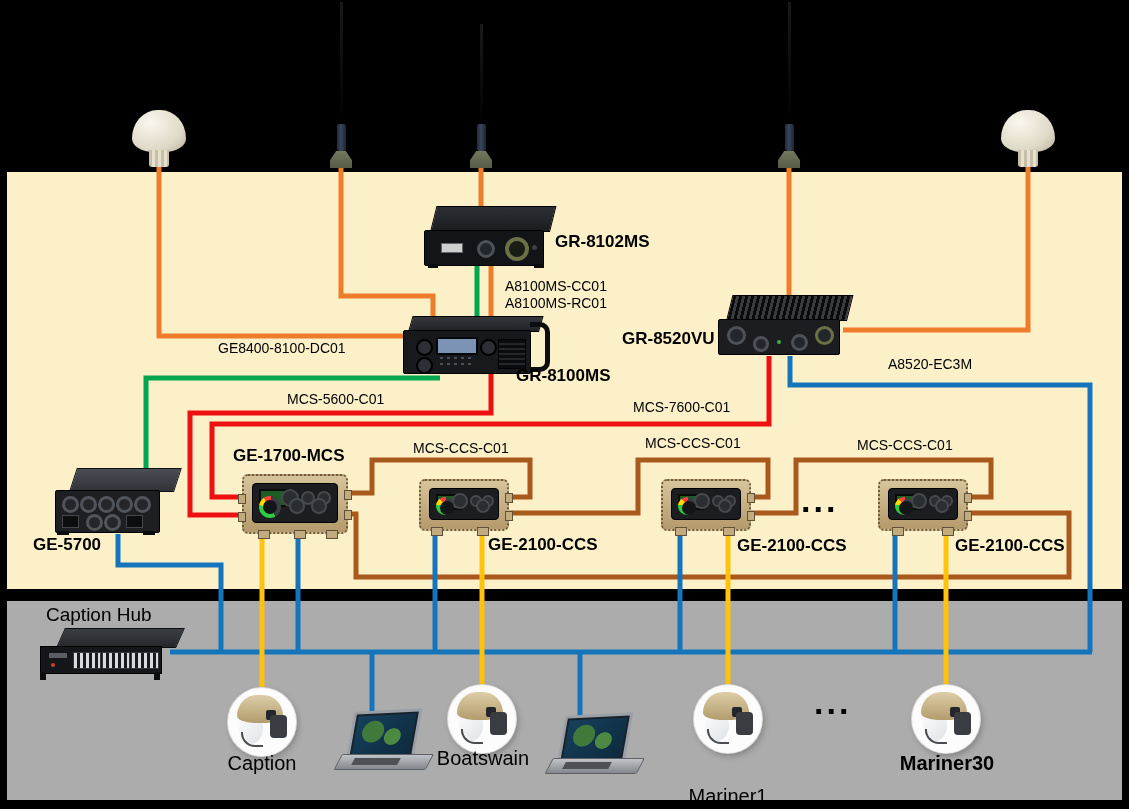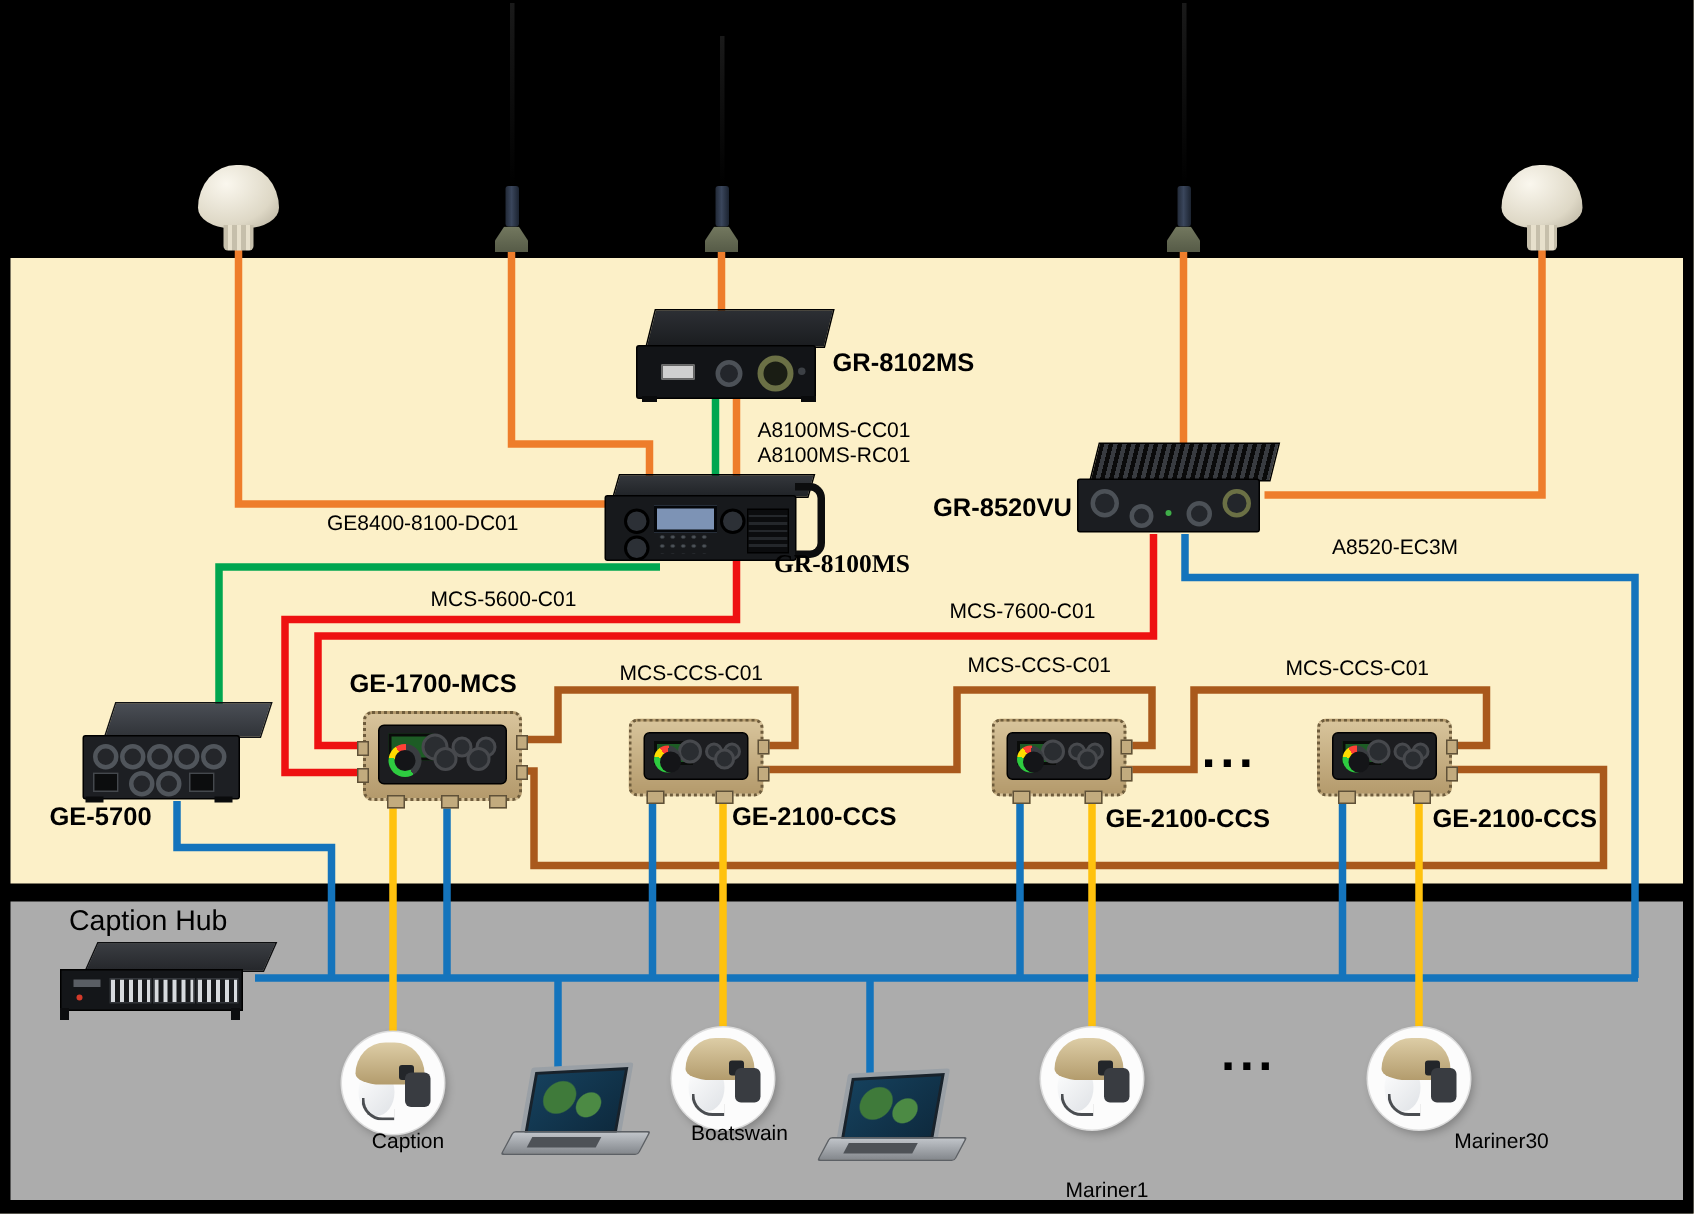--- a/index.html
+++ b/index.html
@@ -17,21 +17,21 @@
   .ca-orange{stroke:var(--cable-orange,#EE7D2B);}
   .ca-green{stroke:var(--cable-green,#00A650);}
   .ca-red{stroke:var(--cable-red,#EE1111);}
   .ca-brown{stroke:var(--cable-brown,#A9591C);}
   .ca-blue{stroke:var(--cable-blue,#1474BC);}
   .ca-yellow{stroke:var(--cable-yellow,#FFC20E);}
 
   .dev{position:absolute; z-index:3;}
   .lbl{position:absolute; z-index:4; font-size:14px; white-space:nowrap;}
   .lbl-bold{position:absolute; z-index:4; font-size:17px; font-weight:bold; white-space:nowrap;}
-  .lbl-name{position:absolute; z-index:4; font-size:14px; white-space:nowrap; transform:translateX(-50%);margin-left:10px;}
+  .lbl-name{position:absolute; z-index:4; font-size:20px; white-space:nowrap; transform:translateX(-50%);}
   .lbl-hub{position:absolute; z-index:4; font-size:19px; white-space:nowrap;}
   .dots{position:absolute; z-index:4; font-size:34px; font-weight:900; letter-spacing:3px; line-height:20px;}
 
   
   .gps{width:60px; height:58px;}
   .gps .cap{position:absolute; left:3px; top:0; width:54px; height:42px;
     background:radial-gradient(ellipse at 35% 30%, #faf7ee, #ded8c6 65%, #b5ae9b);
     border-radius:50% 50% 42% 42% / 72% 72% 34% 34%;}
   .gps .neck{position:absolute; left:20px; top:40px; width:20px; height:17px; border-radius:0 0 3px 3px;
     background:repeating-linear-gradient(90deg,#c6bfab 0 3px,#e7e0cc 3px 6px);}
@@ -373,21 +373,21 @@
   </div>
   <div class="dev user" style="left:912px;top:685px;">
     <div class="head"></div>
     <div class="dome"></div>
     <div class="gear2"></div>
     <div class="gear"></div>
     <div class="mic"></div>
   </div>
 
   <span class="lbl-bold" style="left:555px;top:232px;">GR-8102MS</span>
-  <span class="lbl-bold" style="left:516px;top:366px;font-family:Liberation Serif, serif;">GR-8100MS</span>
+  <span class="lbl-bold" style="left:516px;top:366px;">GR-8100MS</span>
   <span class="lbl-bold" style="left:622px;top:329px;">GR-8520VU</span>
   <span class="lbl-bold" style="left:33px;top:535px;">GE-5700</span>
   <span class="lbl-bold" style="left:233px;top:446px;">GE-1700-MCS</span>
   <span class="lbl-bold" style="left:488px;top:535px;">GE-2100-CCS</span>
   <span class="lbl-bold" style="left:737px;top:536px;">GE-2100-CCS</span>
   <span class="lbl-bold" style="left:955px;top:536px;">GE-2100-CCS</span>
   <span class="lbl-hub" style="left:46px;top:604px;">Caption Hub</span>
 
   <span class="lbl" style="left:505px;top:278px;">A8100MS-CC01</span>
   <span class="lbl" style="left:505px;top:295px;">A8100MS-RC01</span>
@@ -395,18 +395,18 @@
   <span class="lbl" style="left:287px;top:391px;">MCS-5600-C01</span>
   <span class="lbl" style="left:633px;top:399px;">MCS-7600-C01</span>
   <span class="lbl" style="left:888px;top:356px;">A8520-EC3M</span>
   <span class="lbl" style="left:413px;top:440px;">MCS-CCS-C01</span>
   <span class="lbl" style="left:645px;top:435px;">MCS-CCS-C01</span>
   <span class="lbl" style="left:857px;top:437px;">MCS-CCS-C01</span>
 
   <span class="lbl-name" style="left:262px;top:752px;">Caption</span>
   <span class="lbl-name" style="left:483px;top:747px;">Boatswain</span>
   <span class="lbl-name" style="left:728px;top:785px;">Mariner1</span>
-  <span class="lbl-name" style="left:991px;top:752px;">Mariner30</span>
+  <span class="lbl-name" style="left:947px;top:752px;font-weight:bold;">Mariner30</span>
 
   <span class="dots" style="left:801px;top:490px;">...</span>
   <span class="dots" style="left:814px;top:692px;">...</span>
 
 </div>
 
 </body></html>

